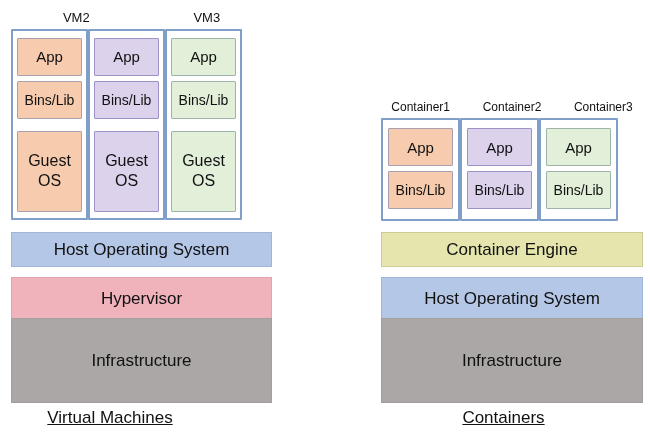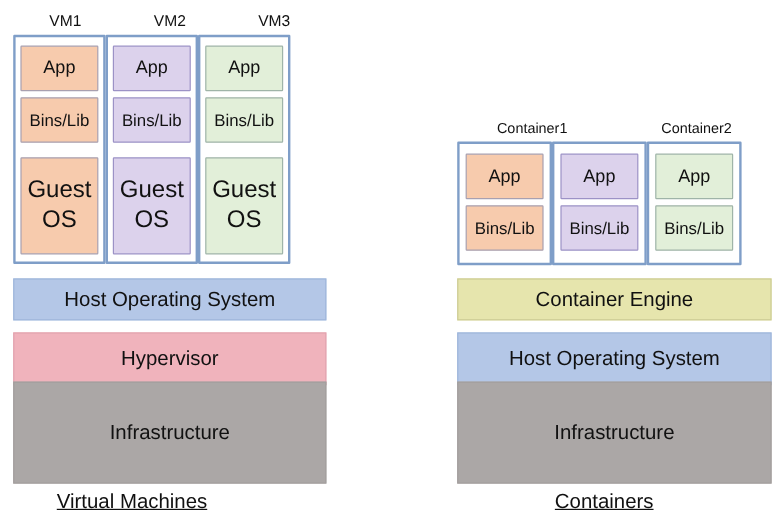--- a/index.html
+++ b/index.html
@@ -49,21 +49,21 @@
     border: 1px solid #8b9dc3;
     border-radius: 1px;
     display: flex;
     align-items: center;
     justify-content: center;
     text-align: center;
   }
   .cell-app     { height: 38px; font-size: 15px; margin-bottom: 5px; }
   .cell-bins    { height: 38px; font-size: 14px; }
   .vm-box .cell-bins { margin-bottom: 12px; }
-  .cell-guestos { height: 82px; font-size: 20px; line-height: 1.25; white-space: pre-line; }
+  .cell-guestos { height: 82px; font-size: 16px; line-height: 1.25; white-space: pre-line; }
 
   .fill-orange { background: #f7cbad; border-color: #a8a0b0; }
   .fill-purple { background: #dcd2ec; border-color: #9c92c6; }
   .fill-green  { background: #e2efd9; border-color: #9fb4a8; }
 
   
   .bar {
     position: absolute; left: 0; right: 0;
     display: flex; align-items: center; justify-content: center;
     font-size: 17px;
@@ -90,21 +90,20 @@
   .caption-left { padding-right: 46px; }
 </style>
 </head>
 <body>
 
 <div class="canvas">
 
   <section class="stack stack-left">
 
     <div class="label-row vm-label-row">
-      <div class="label-cell">VM1</div>
       <div class="label-cell">VM2</div>
       <div class="label-cell">VM3</div>
     </div>
 
     <div class="unit-row vm-unit-row">
 
       <div class="unit-box vm-box">
         <div class="cell cell-app fill-orange">App</div>
         <div class="cell cell-bins fill-orange">Bins/Lib</div>
         <div class="cell cell-guestos fill-orange">Guest
@@ -132,20 +131,21 @@
     <div class="bar bar-row3 bar-gray">Infrastructure</div>
 
     <div class="caption caption-left">Virtual Machines</div>
   </section>
 
   <section class="stack stack-right">
 
     <div class="label-row container-label-row">
       <div class="label-cell">Container1</div>
       <div class="label-cell">Container2</div>
+      <div class="label-cell">Container3</div>
     </div>
 
     <div class="unit-row container-unit-row">
 
       <div class="unit-box container-box">
         <div class="cell cell-app fill-orange">App</div>
         <div class="cell cell-bins fill-orange">Bins/Lib</div>
       </div>
 
       <div class="unit-box container-box">

